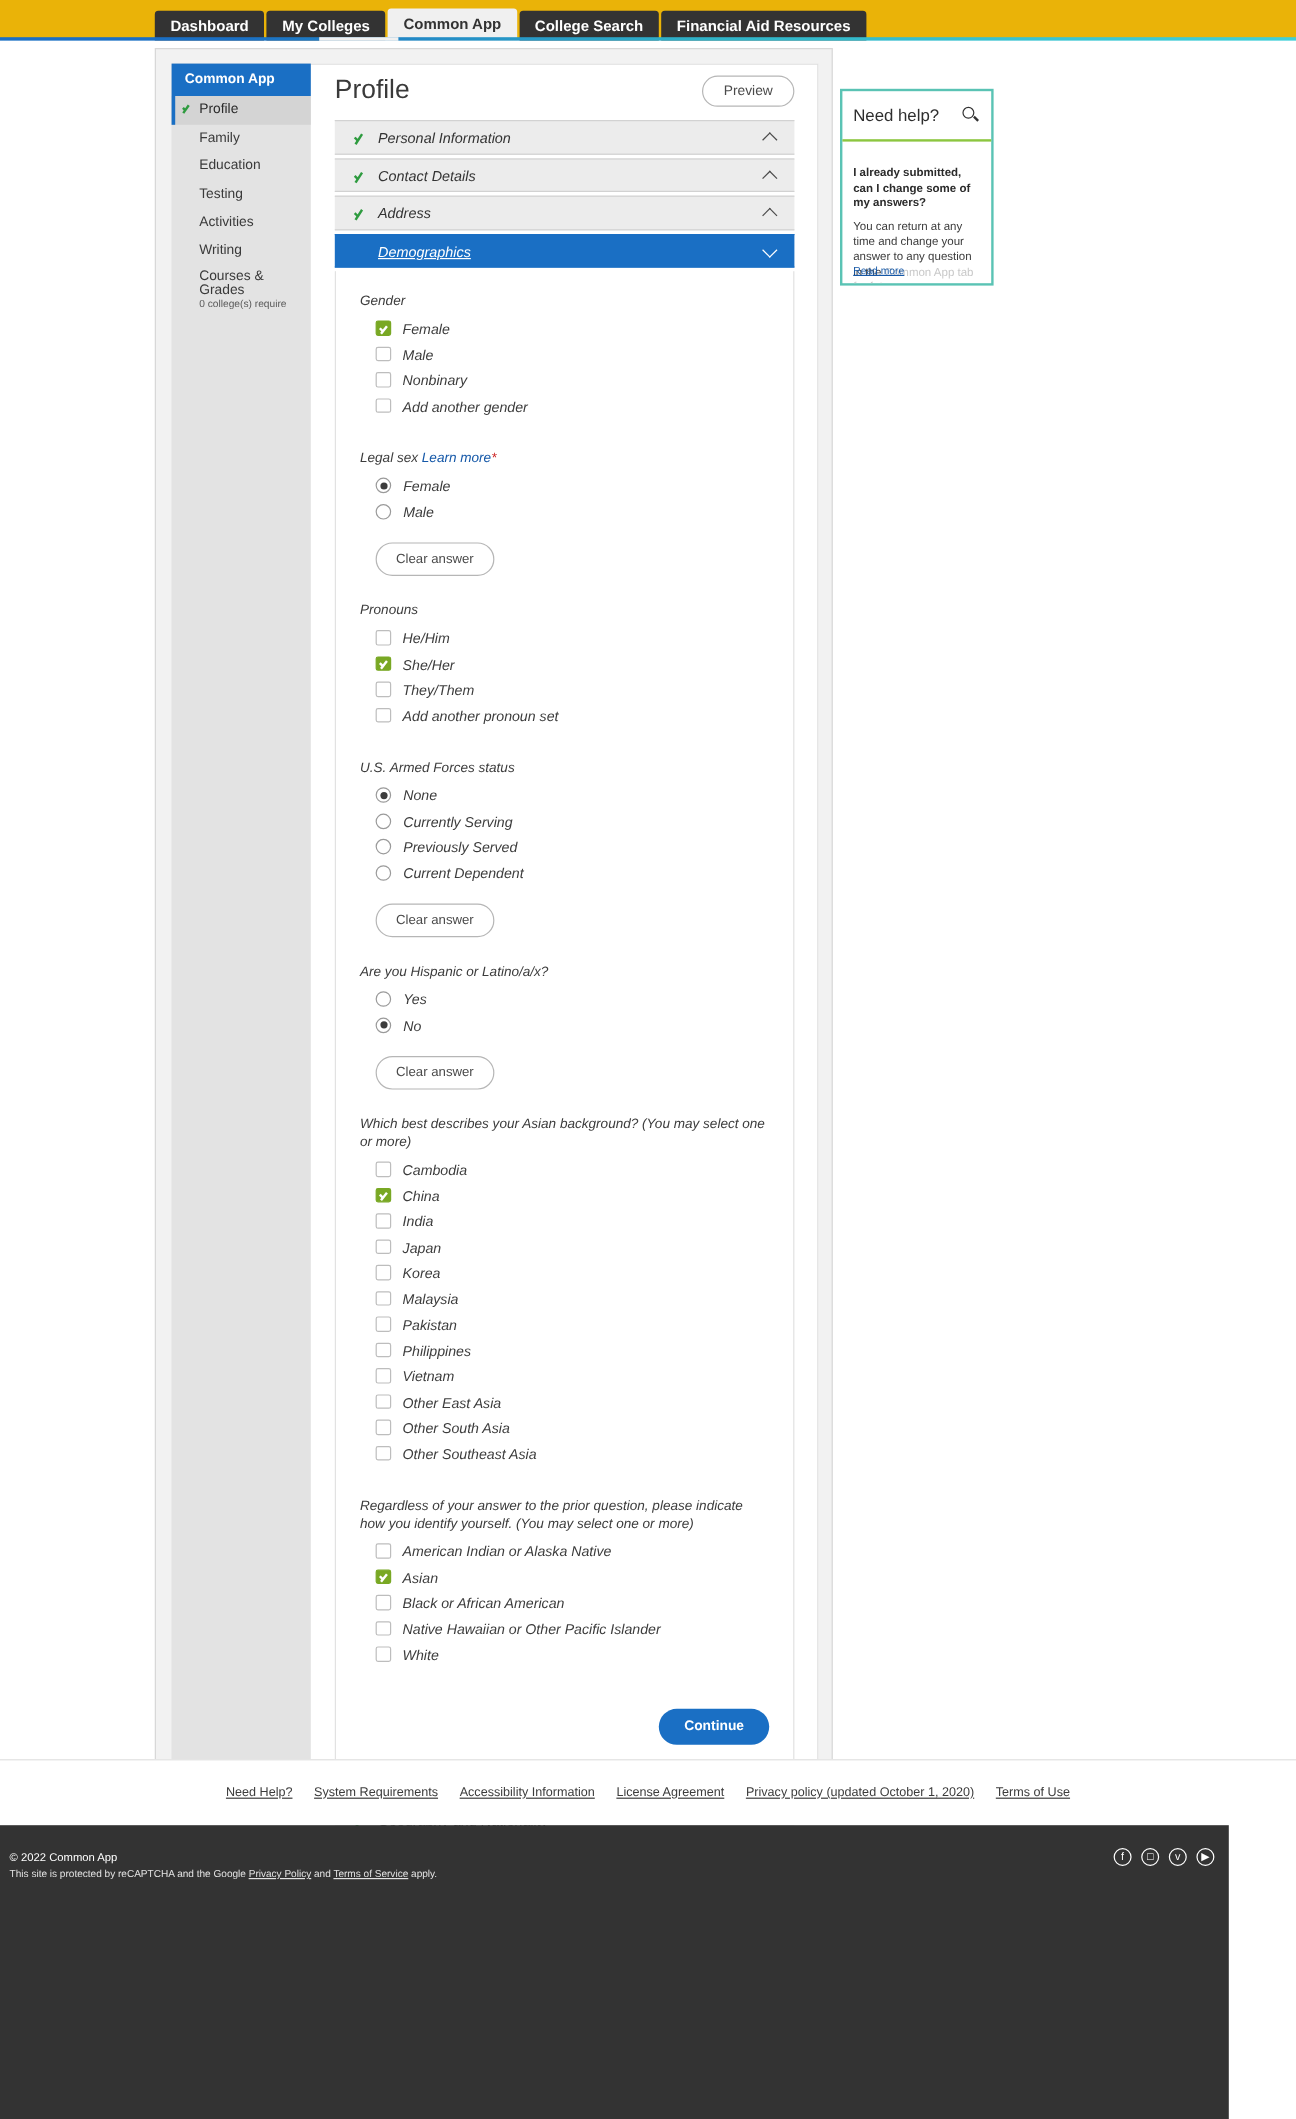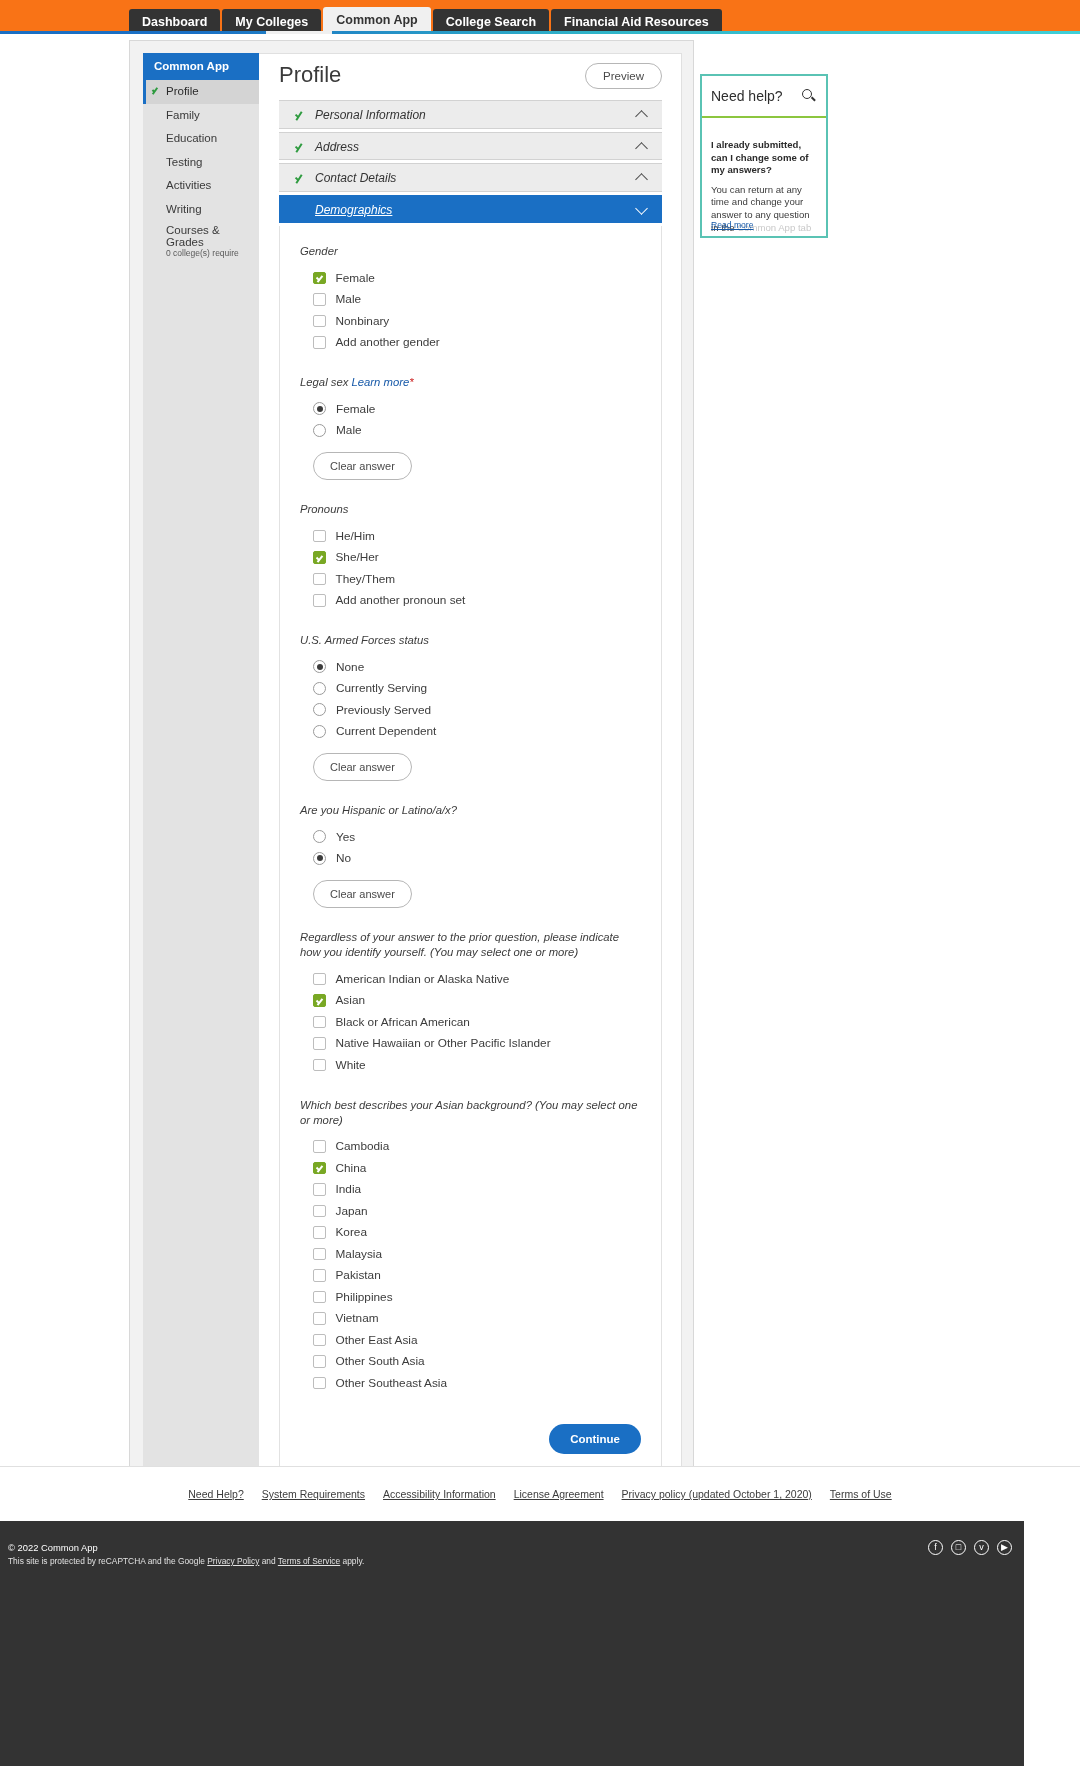--- a/index.html
+++ b/index.html
@@ -8,21 +8,21 @@
     width:1080px; height:1766px;
     background:#ffffff;
     font-family:"Liberation Sans", sans-serif;
     font-size:13px;
     color:#2e2e2e;
     position:relative;
     overflow:hidden;
   }
 
   
-  #topbar { position:absolute; left:0; top:0; width:1080px; height:33px; background:#f97316; }
+  #topbar { position:absolute; left:0; top:0; width:1080px; height:33px; background:#eab308; }
   #tabs { position:absolute; left:129px; top:7px; display:flex; align-items:flex-end; gap:2px; }
   .tab {
     background:#333333; color:#ffffff;
     font-size:12.5px; font-weight:bold;
     padding:7px 13px 7px 13px;
     border-radius:3px 3px 0 0;
     line-height:12px; white-space:nowrap;
     cursor:pointer;
   }
   .tab.active { background:#f0f0f0; color:#333333; padding-bottom:9px; }
@@ -115,21 +115,21 @@
   .acc-body {
     border:1px solid #e2e2e2; border-top:none; background:#ffffff;
     padding:18px 20px 14px 20px; margin-bottom:3px;
   }
 
   .fieldset { margin-bottom:22px; }
   .q-label { font-size:11.3px; color:#3c3c3c; margin-bottom:8px; line-height:15px;font-style:italic; }
   .q-label a { color:#1558a8; }
   .req { color:#cc2222; }
 
-  .opt { display:flex; align-items:center; height:21.5px; padding-left:13px; }
+  .opt { display:flex; align-items:flex-start; height:21.5px; padding-left:13px;font-style:italic; }
   .opt .txt { font-size:11.8px; color:#3c3c3c; margin-left:10px; }
 
   .box {
     width:12.5px; height:12.5px; border:1px solid #bdbdbd; border-radius:2px;
     background:#ffffff; flex:none; cursor:pointer; position:relative;
   }
   .box.on { background:#79a824; border-color:#79a824; }
   .box.on:before {
     content:""; position:absolute; left:2px; top:5.5px; width:4px; height:1.8px;
     background:#ffffff; transform:rotate(45deg);
@@ -239,26 +239,26 @@
 
       <div class="acc-wrap">
         <div id="acc-above">
             <div class="acc-head">
               <span class="chk"></span>
               <span class="lbl">Personal Information</span>
               <span class="caret"></span>
             </div>
             <div class="acc-head">
               <span class="chk"></span>
+              <span class="lbl">Contact Details</span>
+              <span class="caret"></span>
+            </div>
+            <div class="acc-head">
+              <span class="chk"></span>
               <span class="lbl">Address</span>
-              <span class="caret"></span>
-            </div>
-            <div class="acc-head">
-              <span class="chk"></span>
-              <span class="lbl">Contact Details</span>
               <span class="caret"></span>
             </div>
           </div>
 
         <div class="acc-head open">
           <div class="lbl">Demographics</div>
           <div class="caret down"></div>
         </div>
 
         <div class="acc-body">
@@ -322,91 +322,91 @@
                   <span class="txt">Current Dependent</span>
                 </div><button class="clear-btn">Clear answer</button></div>
               <div class="fieldset"><div class="q-label">Are you Hispanic or Latino/a/x?</div><div class="opt">
                   <span class="radio"></span>
                   <span class="txt">Yes</span>
                 </div><div class="opt">
                   <span class="radio on"></span>
                   <span class="txt">No</span>
                 </div><button class="clear-btn">Clear answer</button></div>
               <div class="fieldset">
+                <div class="q-label">Which best describes your Asian background? (You may select one or more)</div>
+                <div class="opt">
+                  <span class="box"></span>
+                  <span class="txt">Cambodia</span>
+                </div>
+                <div class="opt">
+                  <span class="box on"></span>
+                  <span class="txt">China</span>
+                </div>
+                <div class="opt">
+                  <span class="box"></span>
+                  <span class="txt">India</span>
+                </div>
+                <div class="opt">
+                  <span class="box"></span>
+                  <span class="txt">Japan</span>
+                </div>
+                <div class="opt">
+                  <span class="box"></span>
+                  <span class="txt">Korea</span>
+                </div>
+                <div class="opt">
+                  <span class="box"></span>
+                  <span class="txt">Malaysia</span>
+                </div>
+                <div class="opt">
+                  <span class="box"></span>
+                  <span class="txt">Pakistan</span>
+                </div>
+                <div class="opt">
+                  <span class="box"></span>
+                  <span class="txt">Philippines</span>
+                </div>
+                <div class="opt">
+                  <span class="box"></span>
+                  <span class="txt">Vietnam</span>
+                </div>
+                <div class="opt">
+                  <span class="box"></span>
+                  <span class="txt">Other East Asia</span>
+                </div>
+                <div class="opt">
+                  <span class="box"></span>
+                  <span class="txt">Other South Asia</span>
+                </div>
+                <div class="opt">
+                  <span class="box"></span>
+                  <span class="txt">Other Southeast Asia</span>
+                </div>
+              </div>
+              <div class="fieldset">
                 <div class="q-label">Regardless of your answer to the prior question, please indicate how you identify yourself. (You may select one or more)</div>
                 <div class="opt">
                   <span class="box"></span>
                   <span class="txt">American Indian or Alaska Native</span>
                 </div>
                 <div class="opt">
                   <span class="box on"></span>
                   <span class="txt">Asian</span>
                 </div>
                 <div class="opt">
                   <span class="box"></span>
                   <span class="txt">Black or African American</span>
                 </div>
                 <div class="opt">
                   <span class="box"></span>
                   <span class="txt">Native Hawaiian or Other Pacific Islander</span>
                 </div>
                 <div class="opt">
                   <span class="box"></span>
                   <span class="txt">White</span>
-                </div>
-              </div>
-              <div class="fieldset">
-                <div class="q-label">Which best describes your Asian background? (You may select one or more)</div>
-                <div class="opt">
-                  <span class="box"></span>
-                  <span class="txt">Cambodia</span>
-                </div>
-                <div class="opt">
-                  <span class="box on"></span>
-                  <span class="txt">China</span>
-                </div>
-                <div class="opt">
-                  <span class="box"></span>
-                  <span class="txt">India</span>
-                </div>
-                <div class="opt">
-                  <span class="box"></span>
-                  <span class="txt">Japan</span>
-                </div>
-                <div class="opt">
-                  <span class="box"></span>
-                  <span class="txt">Korea</span>
-                </div>
-                <div class="opt">
-                  <span class="box"></span>
-                  <span class="txt">Malaysia</span>
-                </div>
-                <div class="opt">
-                  <span class="box"></span>
-                  <span class="txt">Pakistan</span>
-                </div>
-                <div class="opt">
-                  <span class="box"></span>
-                  <span class="txt">Philippines</span>
-                </div>
-                <div class="opt">
-                  <span class="box"></span>
-                  <span class="txt">Vietnam</span>
-                </div>
-                <div class="opt">
-                  <span class="box"></span>
-                  <span class="txt">Other East Asia</span>
-                </div>
-                <div class="opt">
-                  <span class="box"></span>
-                  <span class="txt">Other South Asia</span>
-                </div>
-                <div class="opt">
-                  <span class="box"></span>
-                  <span class="txt">Other Southeast Asia</span>
                 </div>
               </div>
             </div>
           <div id="continue-row">
             <button id="continue-btn">Continue</button>
           </div>
         </div>
 
         <div id="acc-below">
             <div class="acc-head">

